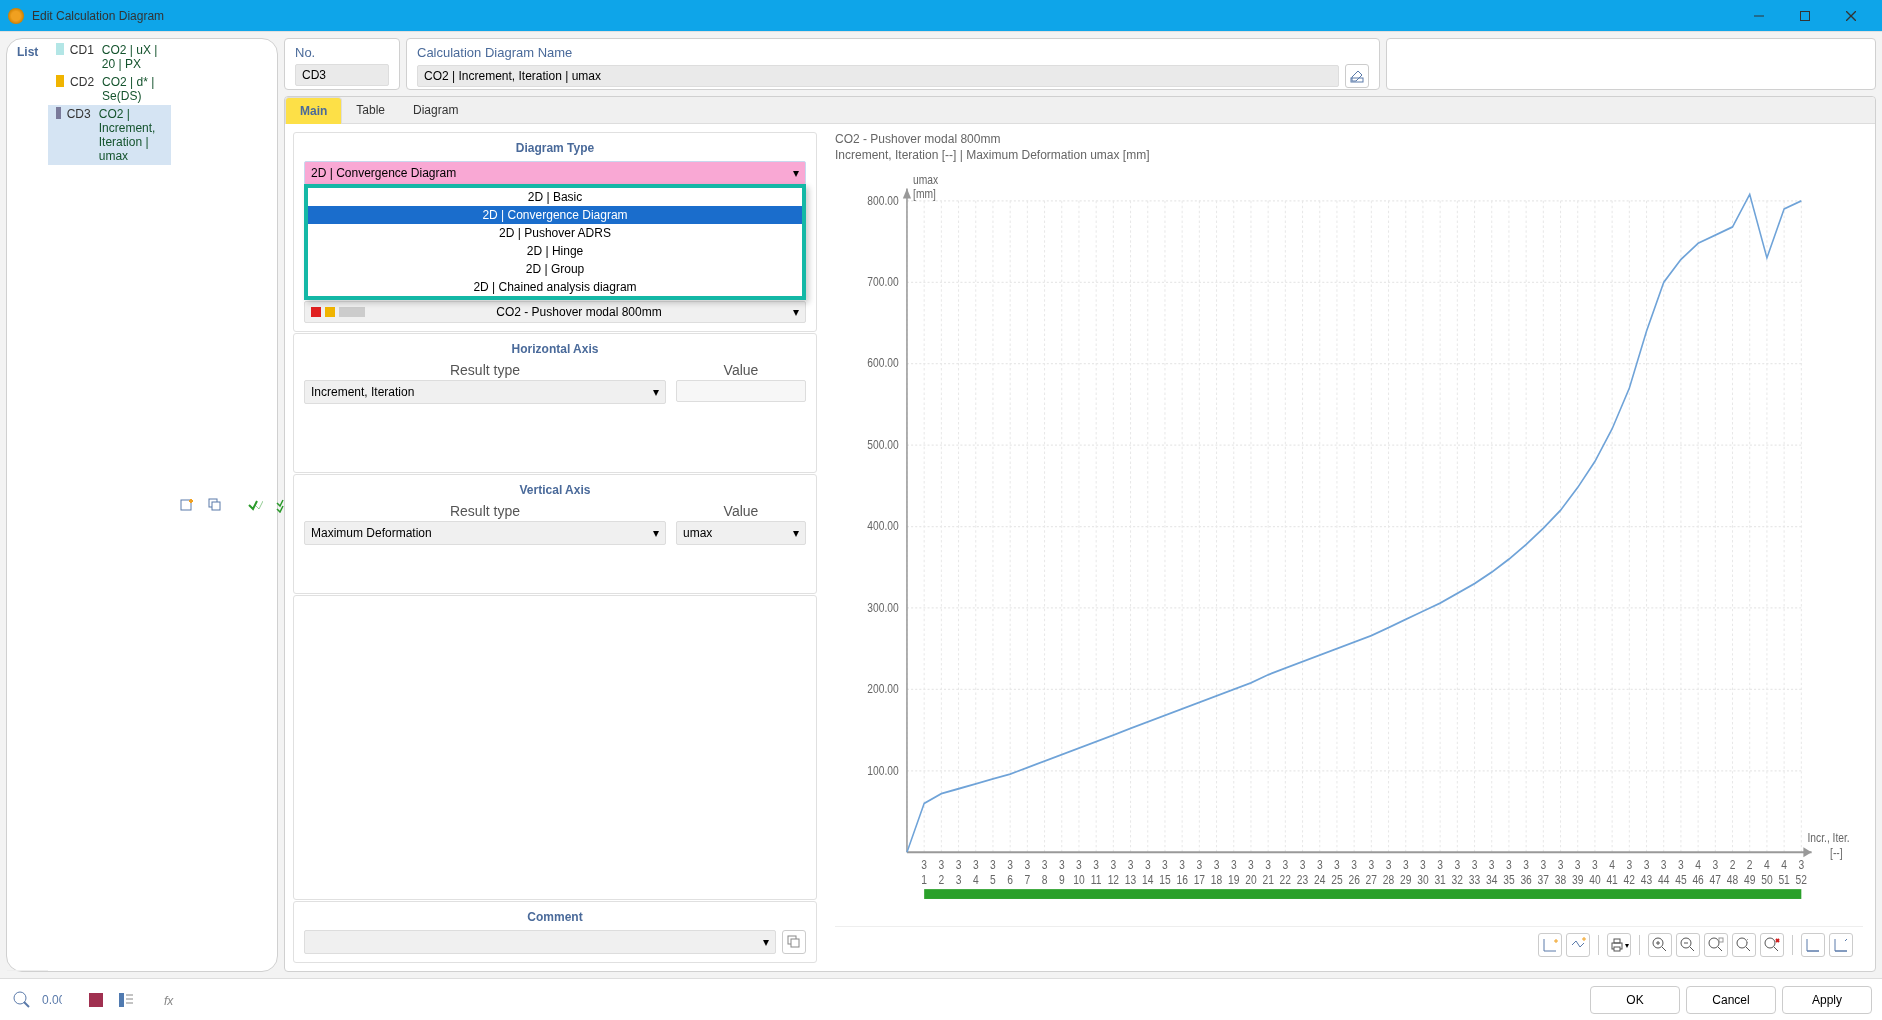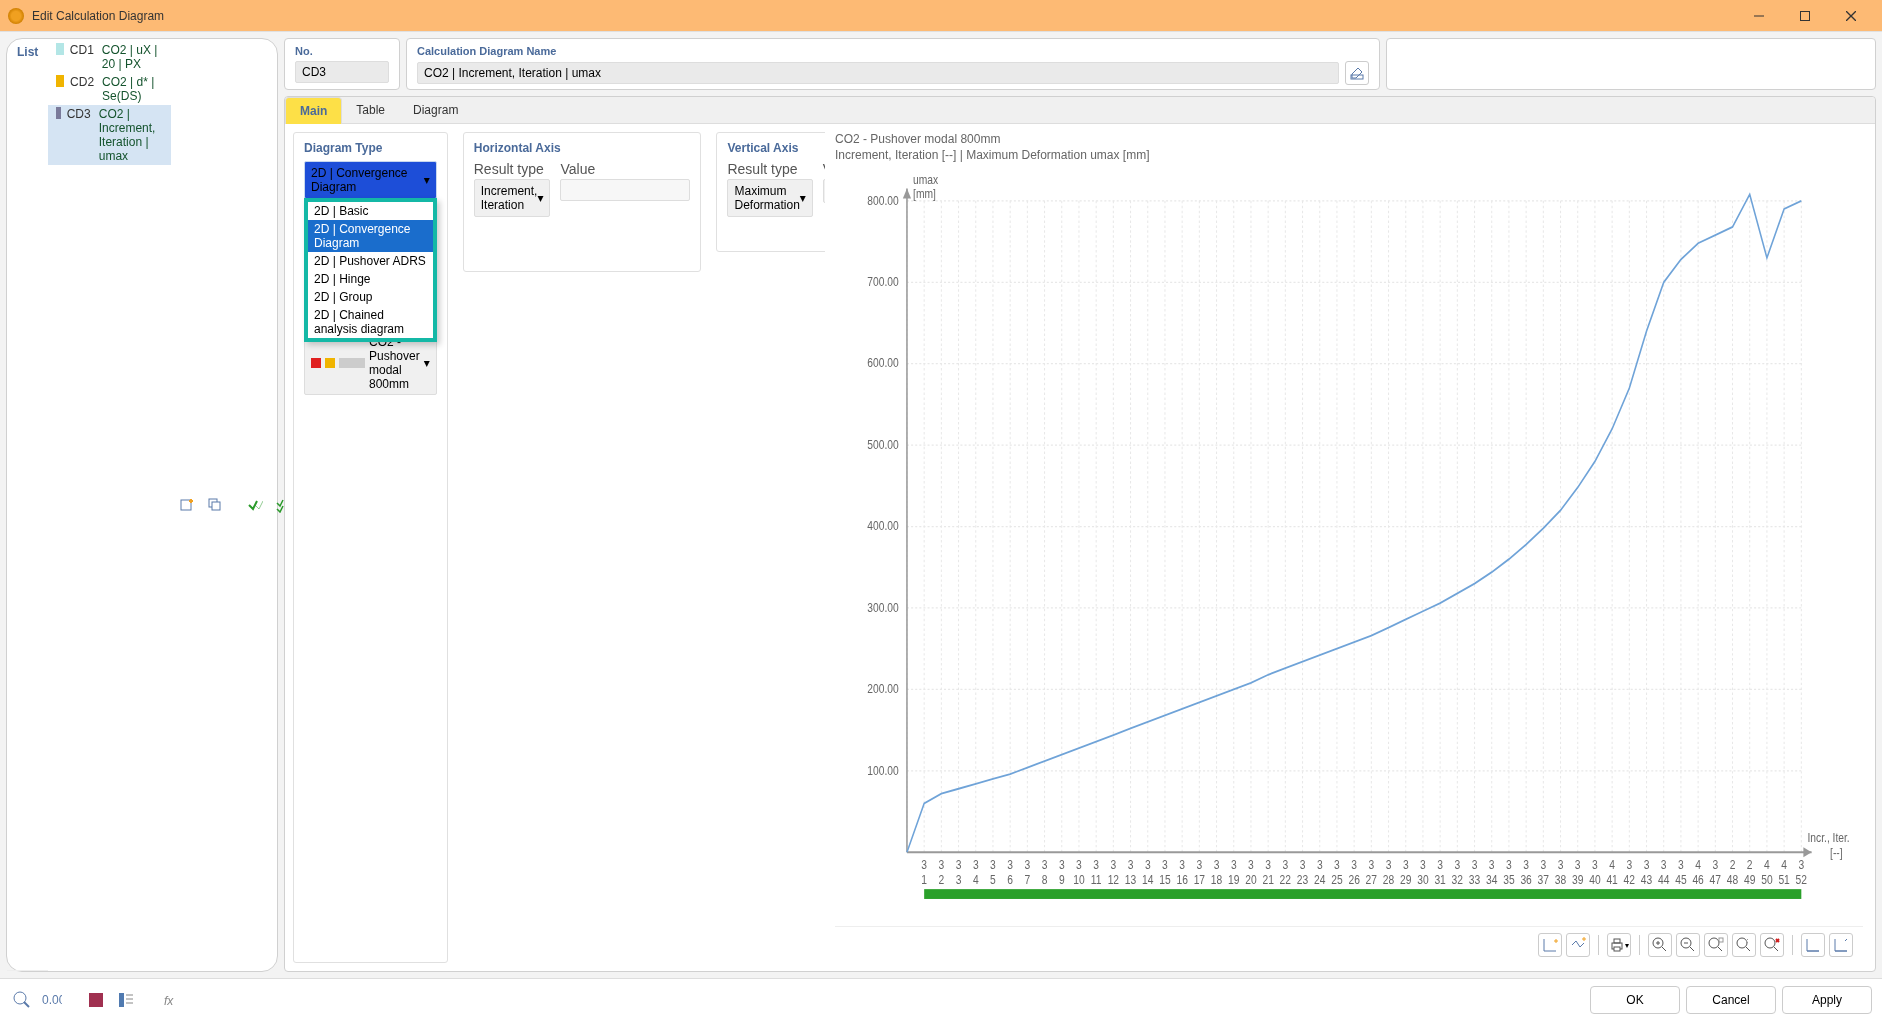--- a/index.html
+++ b/index.html
@@ -1,19 +1,19 @@
 <!DOCTYPE html>
 <html><head>
 <meta charset="utf-8">
 <style>
 * { box-sizing: border-box; margin: 0; padding: 0; font-family: "Segoe UI", Tahoma, sans-serif; font-size: 12px; }
 body { background: #f3f3f3; width: 1882px; height: 1020px; overflow: hidden; }
 
 
-.titlebar { height: 32px; background: #fdba74; display: flex; align-items: center; padding: 0 8px; border-bottom: 1px solid #e0e0e0; }
+.titlebar { height: 32px; background: #0ea5e9; display: flex; align-items: center; padding: 0 8px; border-bottom: 1px solid #e0e0e0; }
 .titlebar .app-icon { width: 16px; height: 16px; margin-right: 8px; background: radial-gradient(circle, #f0a020 40%, #d08000 70%); border-radius: 50%; }
 .titlebar .title { flex: 1; color: #333; }
 .titlebar .win-btn { width: 46px; height: 32px; display: flex; align-items: center; justify-content: center; cursor: pointer; }
 
 
 .content { display: flex; height: calc(100% - 32px - 42px); padding: 6px; gap: 6px; }
 .left-panel { width: 272px; display: flex; flex-direction: column; gap: 6px; }
 .list-box { border: 1px solid #d0d0d0; border-radius: 16px; background: #fff; flex: 1; display: flex; flex-direction: row; }
 .panel-header { color: #4a6a9a; font-weight: 600; padding: 6px 10px; border-bottom: 1px solid #eee; }
 .list-items { flex: 1; padding: 2px 0; }
@@ -25,40 +25,40 @@
 
 .left-tools { display: flex; align-items: center; gap: 4px; padding: 4px; }
 .left-tools .spacer { flex: 1; }
 .tool-btn { width: 24px; height: 24px; display: flex; align-items: center; justify-content: center; border: 1px solid transparent; border-radius: 3px; cursor: pointer; }
 
 
 .right-col { flex: 1; display: flex; flex-direction: column; gap: 6px; }
 .top-row { display: flex; gap: 6px; height: 52px; }
 .box { border: 1px solid #d0d0d0; border-radius: 4px; background: #fff; padding: 6px 10px; }
 .small-box { width: 116px; }
-.field-label { color: #4a6a9a; font-weight: 700; font-size: 11px; }
+.field-label { color: #4a6a9a; font-weight: 400; font-size: 13px; }
 .field-val { background: #eaeaea; border: 1px solid #ddd; padding: 3px 6px; margin-top: 4px; border-radius: 2px; width: 100%; }
 .name-box { flex: 1; display: flex; flex-direction: column; }
 .name-row { display: flex; gap: 6px; align-items: center; margin-top: 4px; }
 .name-input { flex: 1; background: #eaeaea; border: 1px solid #ddd; padding: 3px 6px; border-radius: 2px; }
 .icon-btn { width: 24px; height: 24px; border: 1px solid #ccc; border-radius: 3px; display: flex; align-items: center; justify-content: center; background: #fff; cursor: pointer; }
 .spare-box { width: 490px; }
 
 
 .body-box { flex: 1; border: 1px solid #d0d0d0; border-radius: 4px; background: #fff; display: flex; flex-direction: column; }
 .tabs { display: flex; border-bottom: 1px solid #ddd; background: #f0f0f0; border-radius: 4px 4px 0 0; }
 .tab { padding: 6px 14px; cursor: pointer; color: #333; }
 .tab.active { background: #fde047; border-top: 1px solid #ddd; border-left: 1px solid #ddd; border-right: 1px solid #ddd; margin-bottom: -1px; color: #4a6a9a; font-weight: 600; border-radius: 4px 4px 0 0; }
 .tab-body { flex: 1; display: flex; gap: 10px; padding: 0; }
 
 
-.config-col { width: 540px; padding: 8px; display: flex; flex-direction: row; gap: 15px; overflow: hidden; }
+.config-col { width: 540px; padding: 8px; display: flex; flex-direction: column; gap: 1px; overflow: hidden; text-align: center; }
 .group { border: 1px solid #e0e0e0; border-radius: 3px; padding: 8px 10px; background: #fff; }
 .group-h { color: #4a6a9a; font-weight: 600; margin-bottom: 6px; }
-.select { width: 100%; background: #1d4ed8; border: 1px solid #c8d8ee; padding: 4px 6px; border-radius: 2px; display: flex; justify-content: space-between; align-items: center; cursor: pointer; position: relative; }
+.select { width: 100%; background: #f9a8d4; border: 1px solid #c8d8ee; padding: 4px 6px; border-radius: 2px; display: flex; justify-content: space-between; align-items: center; cursor: pointer; position: relative; }
 .select.plain { background: #f0f0f0; border-color: #ddd; }
 .dropdown { position: absolute; left: -1px; right: -1px; top: 100%; background: #fff; border: 4px solid #14b8a6; z-index: 20; box-shadow: 3px 3px 6px rgba(0,0,0,0.2); }
 .dropdown .opt { padding: 2px 6px; cursor: pointer; }
 .dropdown .opt.sel { background: #1a6dcc; color: #fff; }
 .row2 { display: flex; gap: 10px; }
 .row2 .c1 { flex: 1; }
 .row2 .c2 { width: 130px; }
 .tiny-label { color: #555; font-size: 14px; margin-bottom: 2px; display: block; }
 .lc-select { display: flex; align-items: center; gap: 4px; background: #f0f0f0; border: 1px solid #ddd; padding: 3px 6px; border-radius: 2px; cursor: pointer; }
 .lc-sw { width: 10px; height: 10px; }

